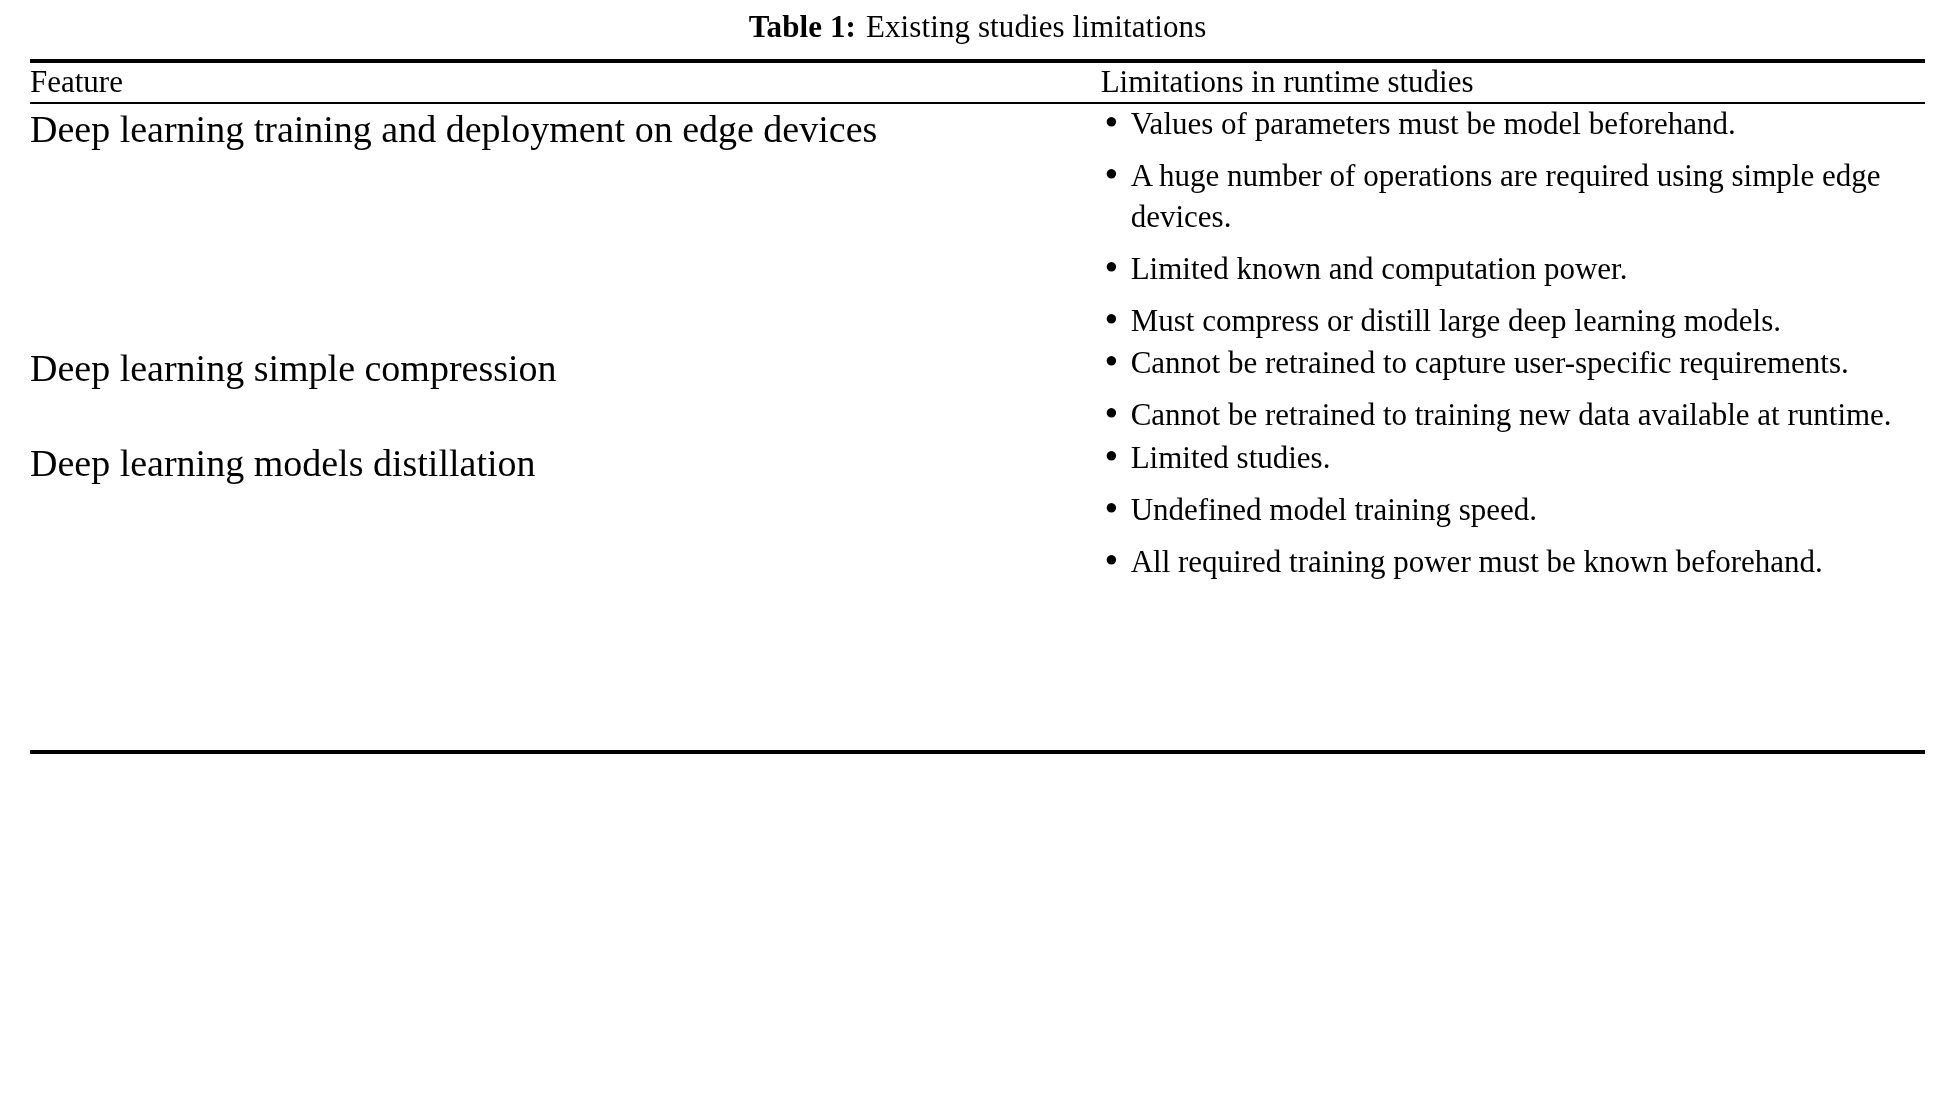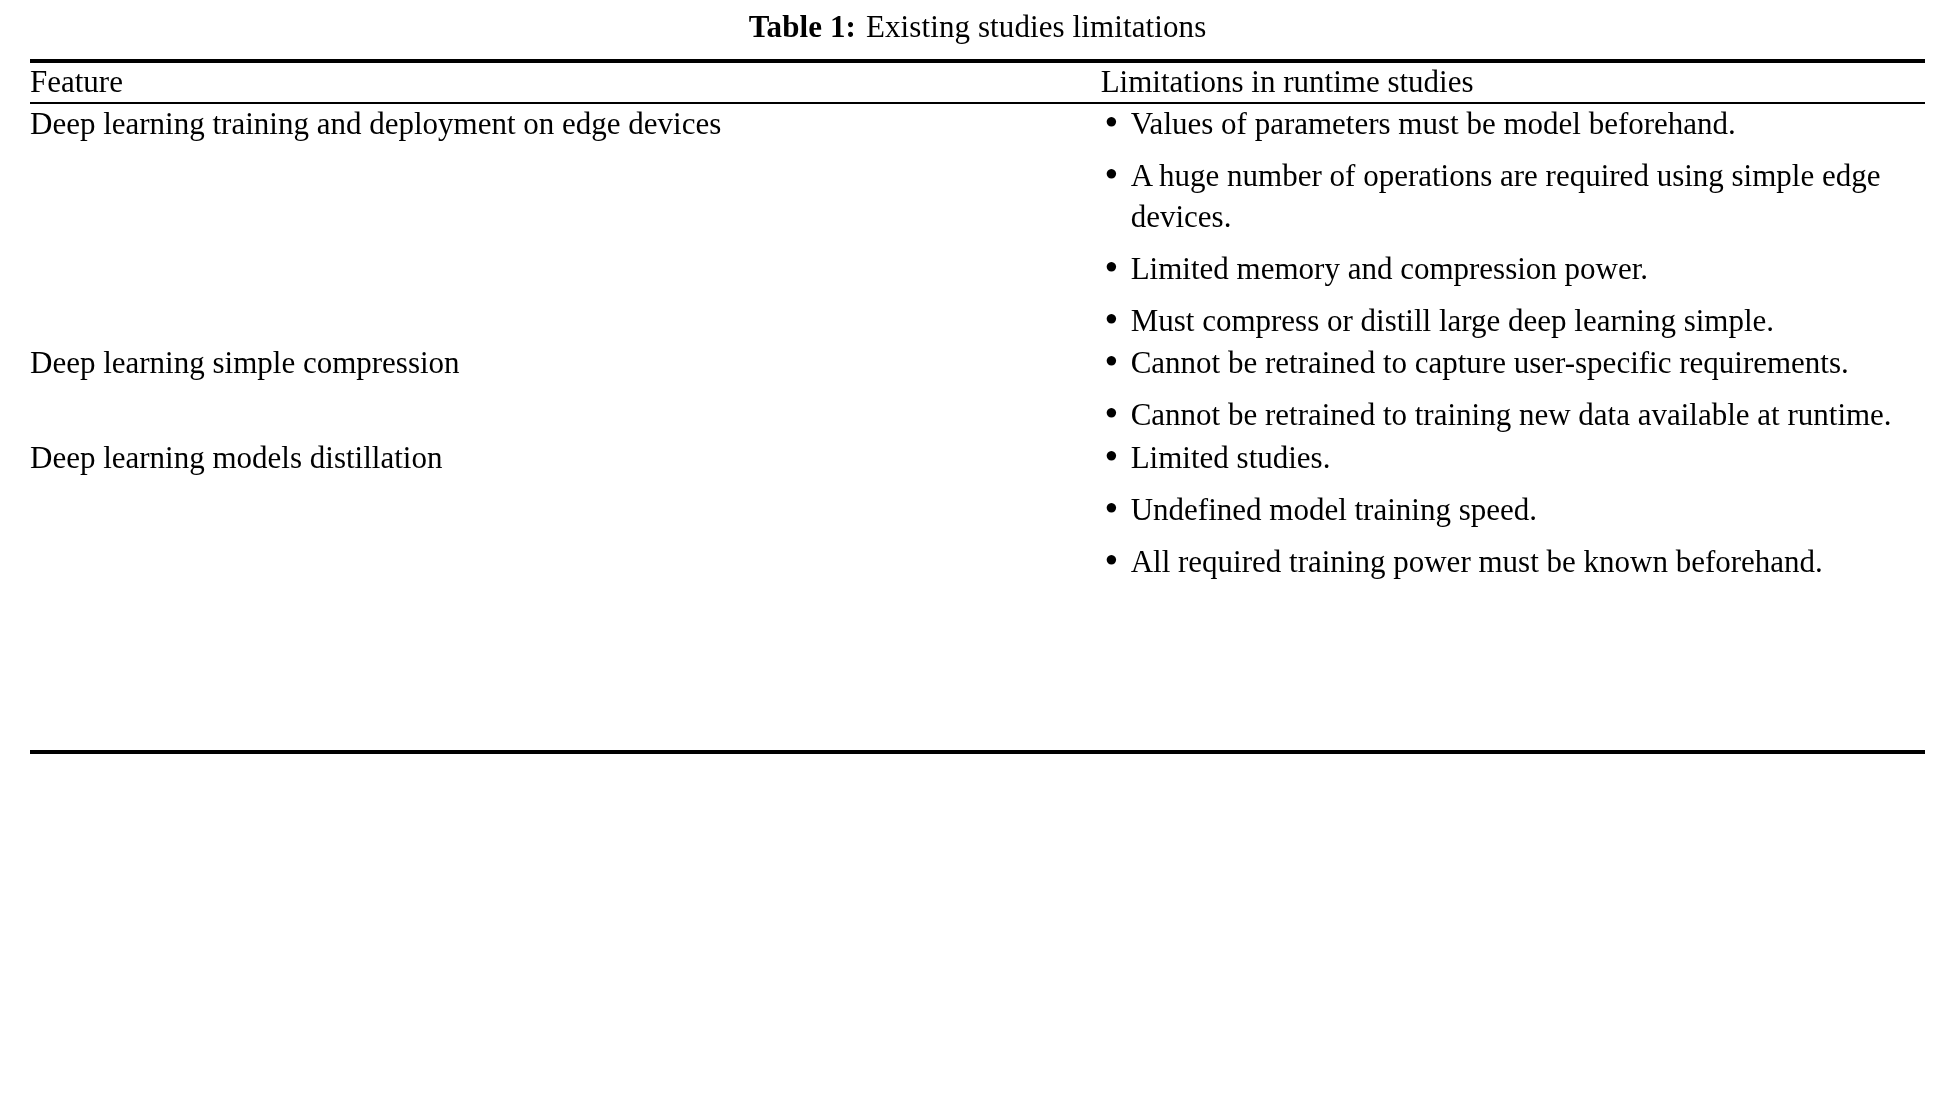--- a/index.html
+++ b/index.html
@@ -58,21 +58,21 @@
     font-weight: normal;
     padding: 0;
   }
   .head-row th {
     font-size: 31px;
     padding-top: 14px;
     padding-bottom: 16px;
     line-height: 1.25;
   }
   .feature-cell {
-    font-size: 31px;
+    font-size: 38px;
     line-height: 1.32;
     padding-top: 13px;
     padding-right: 30px;
   }
   .limits-cell {
     font-size: 31px;
     line-height: 1.32;
     padding-top: 12px;
     padding-bottom: 4px;
   }
@@ -136,22 +136,22 @@
         <col class="c1">
         <col class="c2">
       </colgroup>
     <tbody>
       <tr>
         <td class="feature-cell">Deep learning training and deployment on edge devices</td>
         <td class="limits-cell">
           <ul class="bullets">
             <li><span class="bul">●</span><span>Values of parameters must be model beforehand.</span></li>
             <li><span class="bul">●</span><span>A huge number of operations are required using simple edge devices.</span></li>
-            <li><span class="bul">●</span><span>Limited memory and compression power.</span></li>
-            <li><span class="bul">●</span><span>Must compress or distill large deep learning simple.</span></li>
+            <li><span class="bul">●</span><span>Limited known and computation power.</span></li>
+            <li><span class="bul">●</span><span>Must compress or distill large deep learning models.</span></li>
           </ul>
         </td>
       </tr>
       <tr>
         <td class="feature-cell">Deep learning simple compression</td>
         <td class="limits-cell">
           <ul class="bullets">
             <li><span class="bul">●</span><span>Cannot be retrained to capture user-specific requirements.</span></li>
             <li><span class="bul">●</span><span>Cannot be retrained to training new data available at runtime.</span></li>
           </ul>

